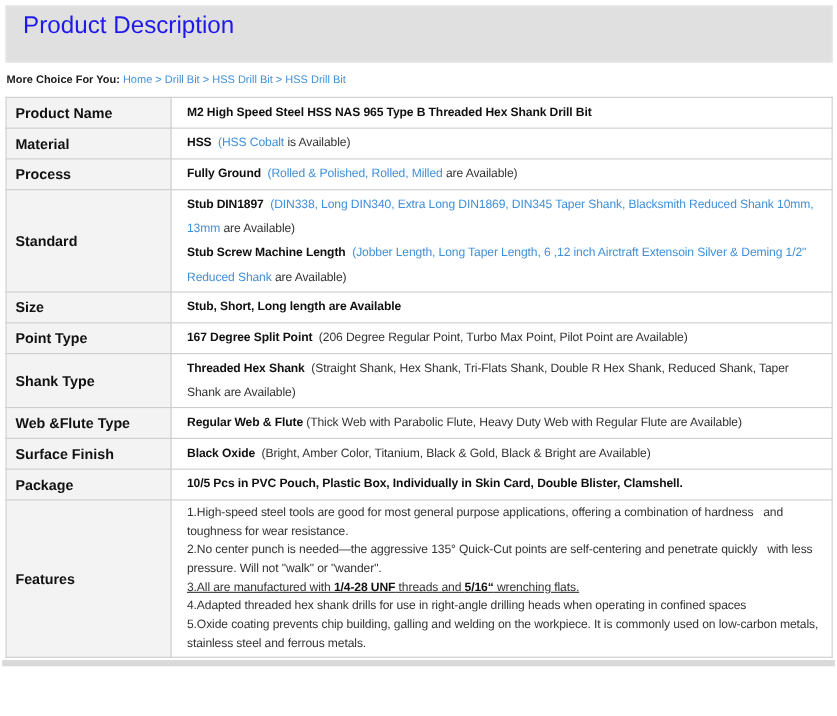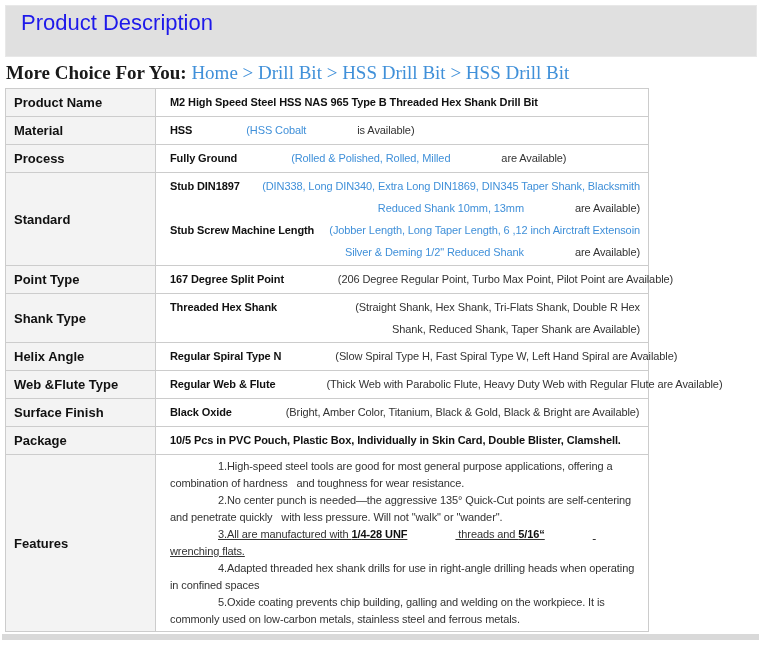--- a/index.html
+++ b/index.html
@@ -18,31 +18,30 @@
     line-height: 33px;
     padding-left: 15px;
     overflow: hidden;
   }
   .page-title {
     font-size: 22px;
     color: var(--title-text, #1e19ea);
   }
   .breadcrumb {
     padding: 8px 12px 7px 6px;
-    font-size: 19px;
+    font-size: 10px;
     line-height: 16px;
-    font-family: Liberation Serif, serif;
   }
   .bc-label, .bc-colon { font-weight: bold; color: #1a1a1a; }
   .bc-link { color: var(--link, #4090d9); cursor: pointer; }
   .bc-sep  { color: var(--link, #4090d9); }
   .spec-table {
     border-collapse: collapse;
     margin-left: 5px;
-    width: 644px;
+    width: 752px;
     table-layout: fixed;
   }
   .spec-table td { border: 1px solid var(--border, #cccccc); }
   .label-cell {
     width: 150px;
     background: var(--label-cell-bg, #f3f3f3);
     font-weight: bold;
     font-size: 13px;
     color: var(--label-text, #111111);
     padding: 5px 4px 5px 8px;
@@ -51,27 +50,27 @@
   .value-cell {
     font-size: 11px;
     letter-spacing: -0.1px;
     color: var(--body-text, #333333);
     padding: 5px 4px 5px 14px;
     vertical-align: middle;
     line-height: 17px;
   }
   tr.simple .value-cell { white-space: pre; height: 18px; }
   tr.composite .value-cell { white-space: pre-wrap; padding: 2px 8px 2px 14px; }
-  .std-entry { text-align: right; line-height: 22px; }
+  .std-entry { text-align: left; line-height: 22px; }
   .std-label { float: left; font-weight: bold; color: #111; margin-right: 6px; }
   tr.features .value-cell { white-space: pre-wrap; padding: 3px 4px 3px 14px; line-height: 17px; }
   .feature-item { text-align: left; }
   .feature-item.underline { text-decoration: underline; }
   .seg-b { font-weight: bold; color: #111; }
-  .seg-n { color: var(--body-text, #333333); padding-left: 48px; }
+  .seg-n { color: var(--body-text, #333333); }
   .seg-l { color: var(--link, #4090d9); cursor: pointer; }
   .bottom-strip {
     height: 6px;
     background: var(--bottom-strip, #d9d9d9);
     margin: 2px 0 0 2px;
     width: 757px;
   }
 </style>
 </head>
 <body>
@@ -96,30 +95,30 @@
       </tr>
       <tr class="simple">
         <td class="label-cell">Process</td>
         <td class="value-cell"><span class="seg-b">Fully Ground</span><span class="seg-n">  </span><span class="seg-l">(Rolled &amp; Polished, Rolled, Milled</span><span class="seg-n"> are Available)</span></td>
       </tr>
       <tr class="composite">
         <td class="label-cell">Standard</td>
         <td class="value-cell"><div class="std-entry"><span class="std-label">Stub DIN1897</span><span class="seg-l">(DIN338, Long DIN340, Extra Long DIN1869, DIN345 Taper Shank, Blacksmith Reduced Shank 10mm, 13mm</span><span class="seg-n"> are Available)</span></div><div class="std-entry"><span class="std-label">Stub Screw Machine Length</span><span class="seg-l">(Jobber Length, Long Taper Length, 6 ,12 inch Airctraft Extensoin Silver &amp; Deming 1/2" Reduced Shank</span><span class="seg-n"> are Available)</span></div></td>
       </tr>
       <tr class="simple">
+        <td class="label-cell">Size</td>
+        <td class="value-cell"><span class="seg-b">Stub, Short, Long length are Available</span></td>
+      </tr>
+      <tr class="simple">
         <td class="label-cell">Point Type</td>
         <td class="value-cell"><span class="seg-b">167 Degree Split Point</span><span class="seg-n">  (206 Degree Regular Point, Turbo Max Point, Pilot Point are Available)</span></td>
       </tr>
       <tr class="composite">
         <td class="label-cell">Shank Type</td>
         <td class="value-cell"><div class="std-entry"><span class="std-label">Threaded Hex Shank</span><span class="seg-n">(Straight Shank, Hex Shank, Tri-Flats Shank, Double R Hex Shank, Reduced Shank, Taper Shank are Available)</span></div></td>
-      </tr>
-      <tr class="simple">
-        <td class="label-cell">Helix Angle</td>
-        <td class="value-cell"><span class="seg-b">Regular Spiral Type N</span><span class="seg-n">  (Slow Spiral Type H, Fast Spiral Type W, Left Hand Spiral are Available)</span></td>
       </tr>
       <tr class="simple">
         <td class="label-cell">Web &amp;Flute Type</td>
         <td class="value-cell"><span class="seg-b">Regular Web &amp; Flute</span><span class="seg-n"> (Thick Web with Parabolic Flute, Heavy Duty Web with Regular Flute are Available)</span></td>
       </tr>
       <tr class="simple">
         <td class="label-cell">Surface Finish</td>
         <td class="value-cell"><span class="seg-b">Black Oxide</span><span class="seg-n">  (Bright, Amber Color, Titanium, Black &amp; Gold, Black &amp; Bright are Available)</span></td>
       </tr>
       <tr class="simple">

